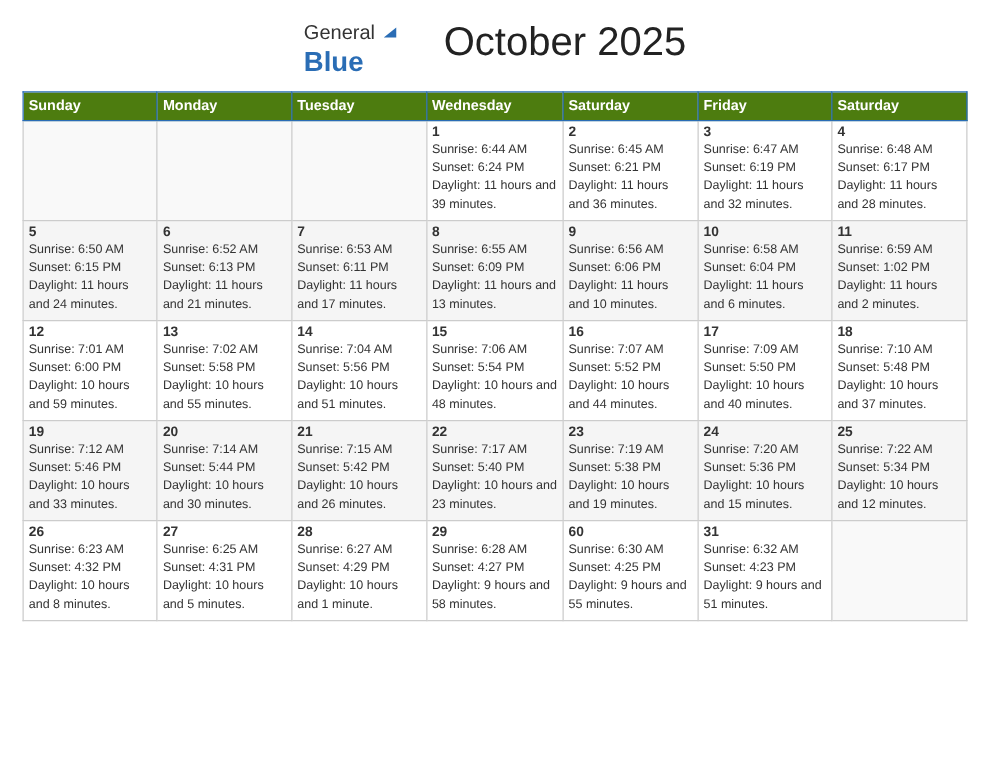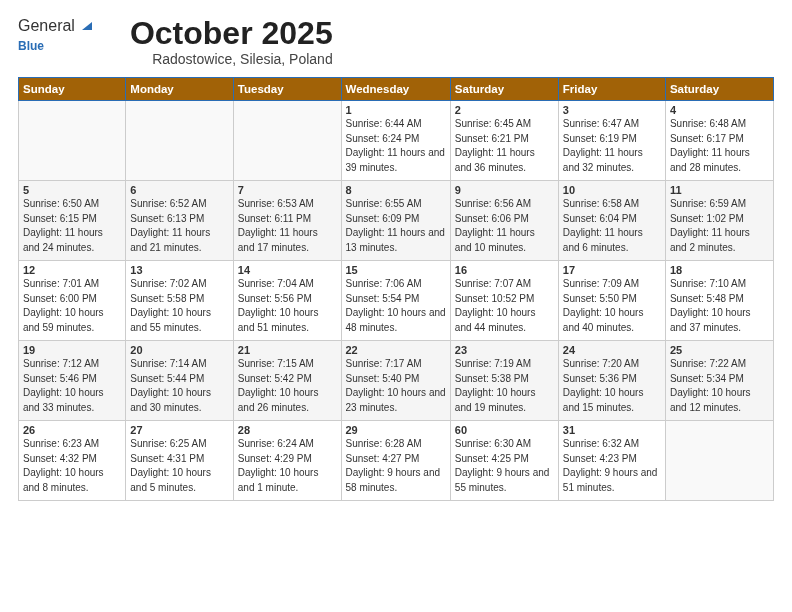--- a/index.html
+++ b/index.html
@@ -10,56 +10,56 @@
       background: #fff;
       overflow: hidden;
     }
     .container {
       width: 792px;
       height: 612px;
       padding: 16px 18px 10px 18px;
     }
     .header {
       display: flex;
-      justify-content: flex-start;
+      justify-content: center;
       align-items: flex-start;
       margin-bottom: 10px;
       gap: 36px;
     }
     .logo {
       display: flex;
       flex-direction: column;
       align-items: flex-start;
     }
     .logo-general { color: #333; }
     .logo-blue { color: #2a6db5; }
     .logo-line {
       display: flex;
       align-items: center;
     }
     .title-area {
       text-align: right;
     }
     .month-title {
       font-size: 32px;
-      font-weight: bold;
+      font-weight: normal;
       color: #222;
       line-height: 1.1;
     }
     .location {
       font-size: 14px;
       color: #444;
     }
     .calendar {
       width: 100%;
       border-collapse: collapse;
       border: 1px solid #ccc;
     }
     .calendar th {
-      background: #a16207;
+      background: #4d7c0f;
       color: #fff;
       font-size: 11.5px;
       font-weight: bold;
       padding: 5px 4px;
       text-align: left;
       border: 1px solid #2a6db5;
     }
     .calendar td {
       border: 1px solid #ccc;
       vertical-align: top;
@@ -95,26 +95,25 @@
     <div class="logo">
       <div class="logo-line">
         <span class="logo-general">General</span>
         <span style="display:inline-block;margin-left:3px;">
           <svg width="16" height="16" viewBox="0 0 16 16">
             <polygon points="4,14 14,6 14,14" fill="#2a6db5"></polygon>
           </svg>
         </span>
       </div>
       <div>
-        <span class="logo-blue" style="font-size:12px;font-weight:bold;margin-top:40px;">Blue</span>
+        <span class="logo-blue" style="font-size:22px;font-weight:bold;margin-top:40px;">Blue</span>
       </div>
     </div>
     <div class="title-area">
       <div class="month-title">October 2025</div>
-      <div class="location">Radostowice, Silesia, Poland</div>
     </div>
   </div>
 
   <table class="calendar">
     <thead>
       <tr>
         <th>Sunday</th>
         <th>Monday</th>
         <th>Tuesday</th>
         <th>Wednesday</th>
@@ -233,21 +232,21 @@
           <td>
             <div class="day-num">15</div>
             <div class="day-info">Sunrise: 7:06 AM
 Sunset: 5:54 PM
 Daylight: 10 hours
 and 48 minutes.</div>
           </td>
           <td>
             <div class="day-num">16</div>
             <div class="day-info">Sunrise: 7:07 AM
-Sunset: 10:52 PM
+Sunset: 5:52 PM
 Daylight: 10 hours
 and 44 minutes.</div>
           </td>
           <td>
             <div class="day-num">17</div>
             <div class="day-info">Sunrise: 7:09 AM
 Sunset: 5:50 PM
 Daylight: 10 hours
 and 40 minutes.</div>
           </td>
@@ -320,21 +319,21 @@
           </td>
           <td>
             <div class="day-num">27</div>
             <div class="day-info">Sunrise: 6:25 AM
 Sunset: 4:31 PM
 Daylight: 10 hours
 and 5 minutes.</div>
           </td>
           <td>
             <div class="day-num">28</div>
-            <div class="day-info">Sunrise: 6:24 AM
+            <div class="day-info">Sunrise: 6:27 AM
 Sunset: 4:29 PM
 Daylight: 10 hours
 and 1 minute.</div>
           </td>
           <td>
             <div class="day-num">29</div>
             <div class="day-info">Sunrise: 6:28 AM
 Sunset: 4:27 PM
 Daylight: 9 hours
 and 58 minutes.</div>

